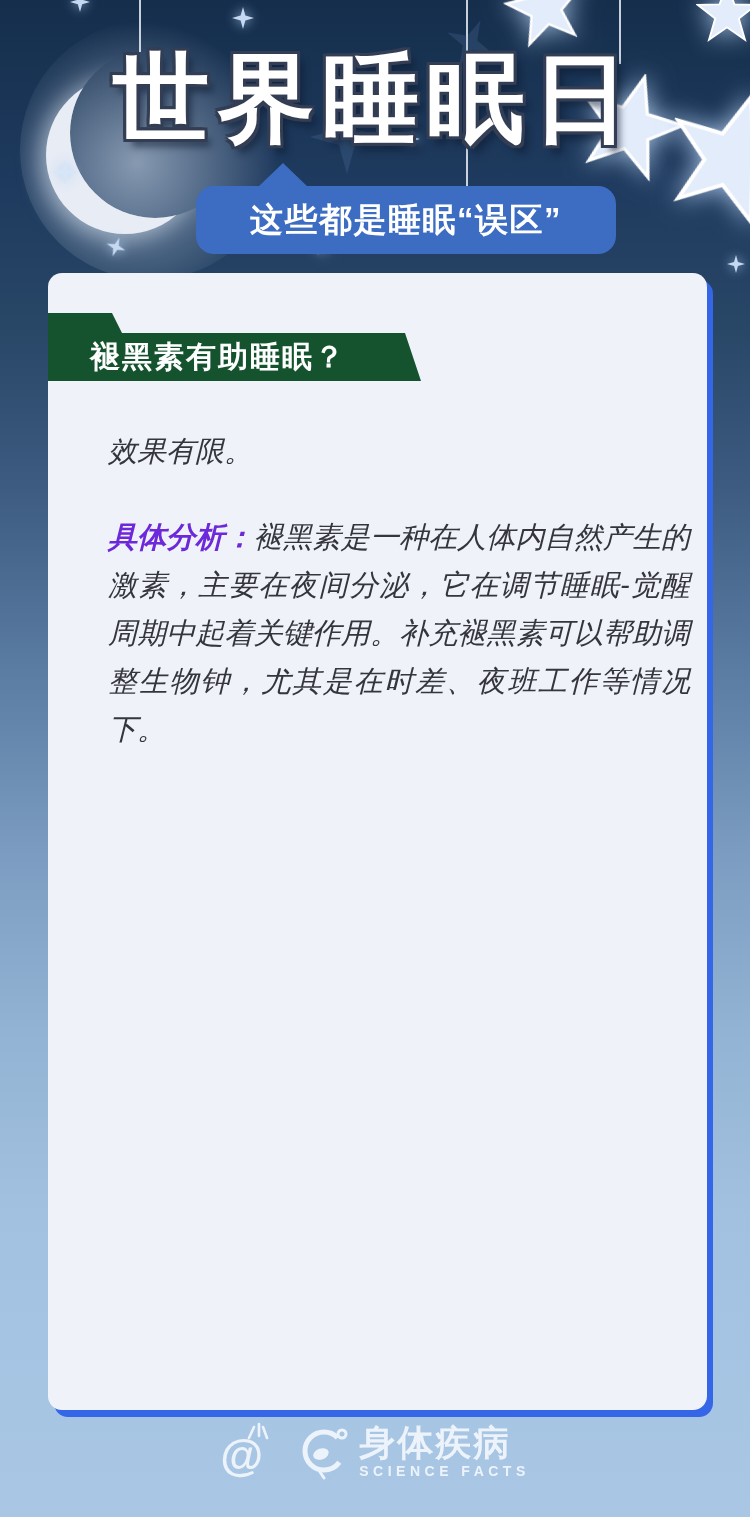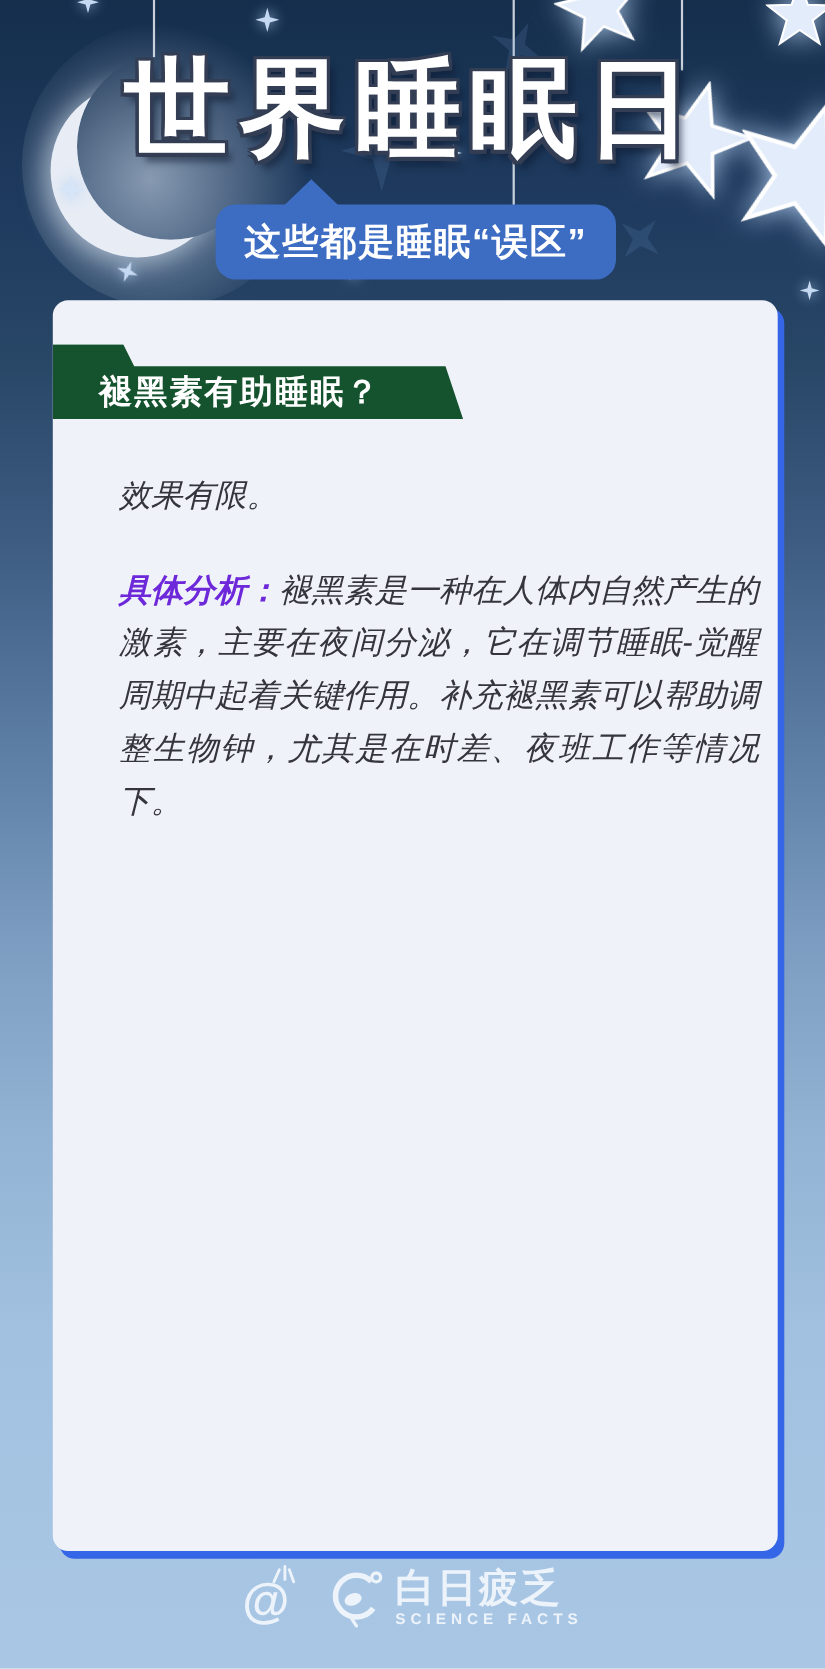--- a/index.html
+++ b/index.html
@@ -23,21 +23,21 @@
   .title{
     position:absolute;left:0;top:44px;width:750px;margin:0;text-align:center;
     font-size:97px;font-weight:900;letter-spacing:8px;color:#ffffff;line-height:1.15;
     text-shadow:-3px -3px 0 #333e54,3px -3px 0 #333e54,-3px 3px 0 #333e54,3px 3px 0 #333e54,
       -3px 0 0 #333e54,3px 0 0 #333e54,0 -3px 0 #333e54,0 3px 0 #333e54,
       6px 8px 7px rgba(12,26,48,.55);
     font-family:Liberation Serif, serif;
   }
   
   .banner{
-    position:absolute;left:196px;top:186px;width:364px;height:68px;border-radius:18px;
+    position:absolute;left:196px;top:186px;width:420px;height:68px;border-radius:18px;
     background:#3d6cc3;display:flex;align-items:center;justify-content:center;
   }
   .banner:before{
     content:"";position:absolute;left:61px;top:-23px;width:0;height:0;
     border-left:26px solid transparent;border-right:26px solid transparent;
     border-bottom:25px solid #3d6cc3;
   }
   .banner span{font-size:33px;font-weight:800;color:#fff;letter-spacing:1.5px;}
   
   .card{
@@ -167,19 +167,19 @@
       </div>
     </div>
     <div class="logo">
       <svg width="52" height="56" viewBox="0 0 52 56">
         <circle cx="26" cy="27" r="19" fill="none" stroke="#f3f7fc" stroke-width="5" stroke-dasharray="92 28" stroke-dashoffset="-12"></circle>
         <ellipse cx="23" cy="30" rx="8" ry="5.5" fill="#f3f7fc" transform="rotate(-20 23 30)"></ellipse>
         <circle cx="44" cy="10" r="4" fill="none" stroke="#f3f7fc" stroke-width="3"></circle>
         <path d="M22 48 L26 54" stroke="#f3f7fc" stroke-width="3" stroke-linecap="round"></path>
       </svg>
       <div class="texts">
-        <span class="sf-name">白日疲乏</span>
+        <span class="sf-name">身体疾病</span>
         <span class="sf-tag">SCIENCE FACTS</span>
       </div>
     </div>
   </div>
 
 </div>
 
 </body></html>

